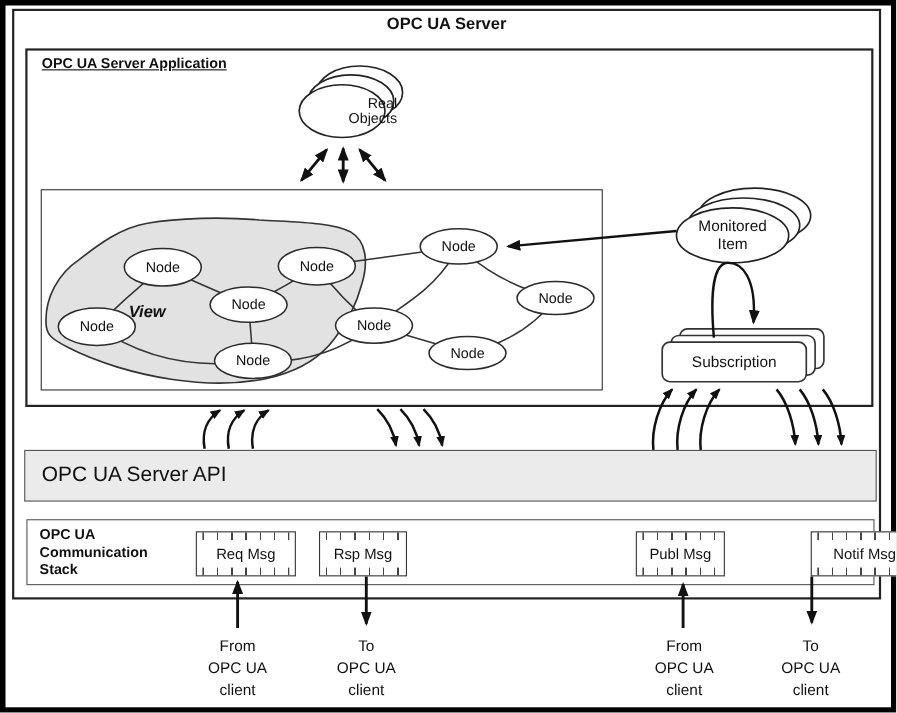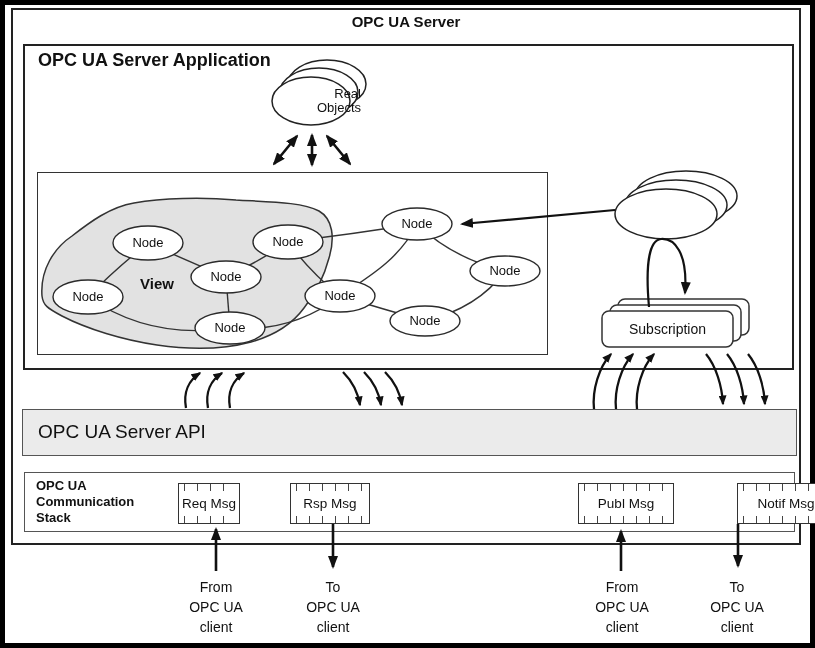--- a/index.html
+++ b/index.html
@@ -13,33 +13,33 @@
   .app-box{left:23px;top:44px;width:771px;height:326px;border:2px solid #222;z-index:1;}
   .as-box{left:37px;top:172px;width:511px;height:183px;border:1.5px solid #333;z-index:1;}
   .api-bar{left:22px;top:409px;width:775px;height:47px;border:1.5px solid #555;background:#ebebeb;z-index:1;}
   .comm-box{left:24px;top:472px;width:771px;height:60px;border:1.5px solid #555;z-index:1;}
   .msg-box{top:483px;height:41px;border:1.5px solid #333;background:#fff;z-index:1;
            display:flex;align-items:center;justify-content:center;font-size:13.5px;}
   .msg-box::before,.msg-box::after{content:"";position:absolute;left:5px;right:5px;height:7px;
            background:repeating-linear-gradient(90deg,#444 0 1.4px,transparent 1.4px 13px);}
   .msg-box::before{top:0;}
   .msg-box::after{bottom:0;}
-  .msg-req{left:178px;width:62px;}
+  .msg-req{left:178px;width:91px;}
   .msg-rsp{left:290px;width:80px;}
-  .msg-publ{left:578px;width:96px;}
+  .msg-publ{left:578px;width:81px;}
   .msg-notif{left:698px;width:98px;margin-left:39px;}
   
   .overlay{position:absolute;left:0;top:0;z-index:2;pointer-events:none;}
   
   .txt{position:absolute;z-index:3;}
   .title{left:11px;top:13px;width:790px;text-align:center;font-weight:bold;font-size:15px;}
-  .app-label{left:38px;top:50px;font-weight:bold;font-size:18px;}
+  .app-label{left:38px;top:50px;font-weight:bold;font-size:13px;text-decoration:underline;}
   .as-label{left:46px;top:177px;font-weight:bold;font-size:14px;}
   .as-label .ital{font-style:italic;}
-  .view-label{left:117px;top:275px;width:80px;text-align:center;font-weight:bold;font-size:15px;}
+  .view-label{left:117px;top:275px;width:80px;text-align:left;font-weight:bold;font-size:15px;font-style:italic;}
   .api-label{left:38px;top:421px;font-size:19px;}
   .comm-label{left:36px;top:478px;font-weight:bold;font-size:13px;line-height:16px;white-space:pre-line;}
   .node-label{width:70px;text-align:center;font-size:13px;line-height:15px;}
   .ro-label{left:261px;top:87px;width:100px;text-align:right;font-size:13px;line-height:14px;white-space:pre-line;}
   .mi-label{left:606px;top:197px;width:120px;text-align:center;font-size:14px;line-height:16px;white-space:pre-line;}
   .sub-label{left:602px;top:321px;width:131px;text-align:center;font-size:14px;}
   .client-label{top:577px;width:110px;text-align:center;font-size:14px;line-height:20px;white-space:pre-line;}
 </style>
 </head>
 <body>
@@ -176,20 +176,22 @@
   <div class="txt node-label" style="left:191px;top:269px;">Node</div>
   <div class="txt node-label" style="left:53px;top:289px;">Node</div>
   <div class="txt node-label" style="left:195px;top:320px;">Node</div>
   <div class="txt node-label" style="left:305px;top:288px;">Node</div>
   <div class="txt node-label" style="left:382px;top:216px;">Node</div>
   <div class="txt node-label" style="left:470px;top:263px;">Node</div>
   <div class="txt node-label" style="left:390px;top:313px;">Node</div>
 
   <div class="txt ro-label">Real
 Objects</div>
+  <div class="txt mi-label">Monitored
+Item</div>
   <div class="txt sub-label">Subscription</div>
 
   <div class="txt api-label">OPC UA Server API</div>
   <div class="txt comm-label">OPC UA
 Communication
 Stack</div>
 
   <div class="txt client-label" style="left:161px;">From
 OPC UA
 client</div>

